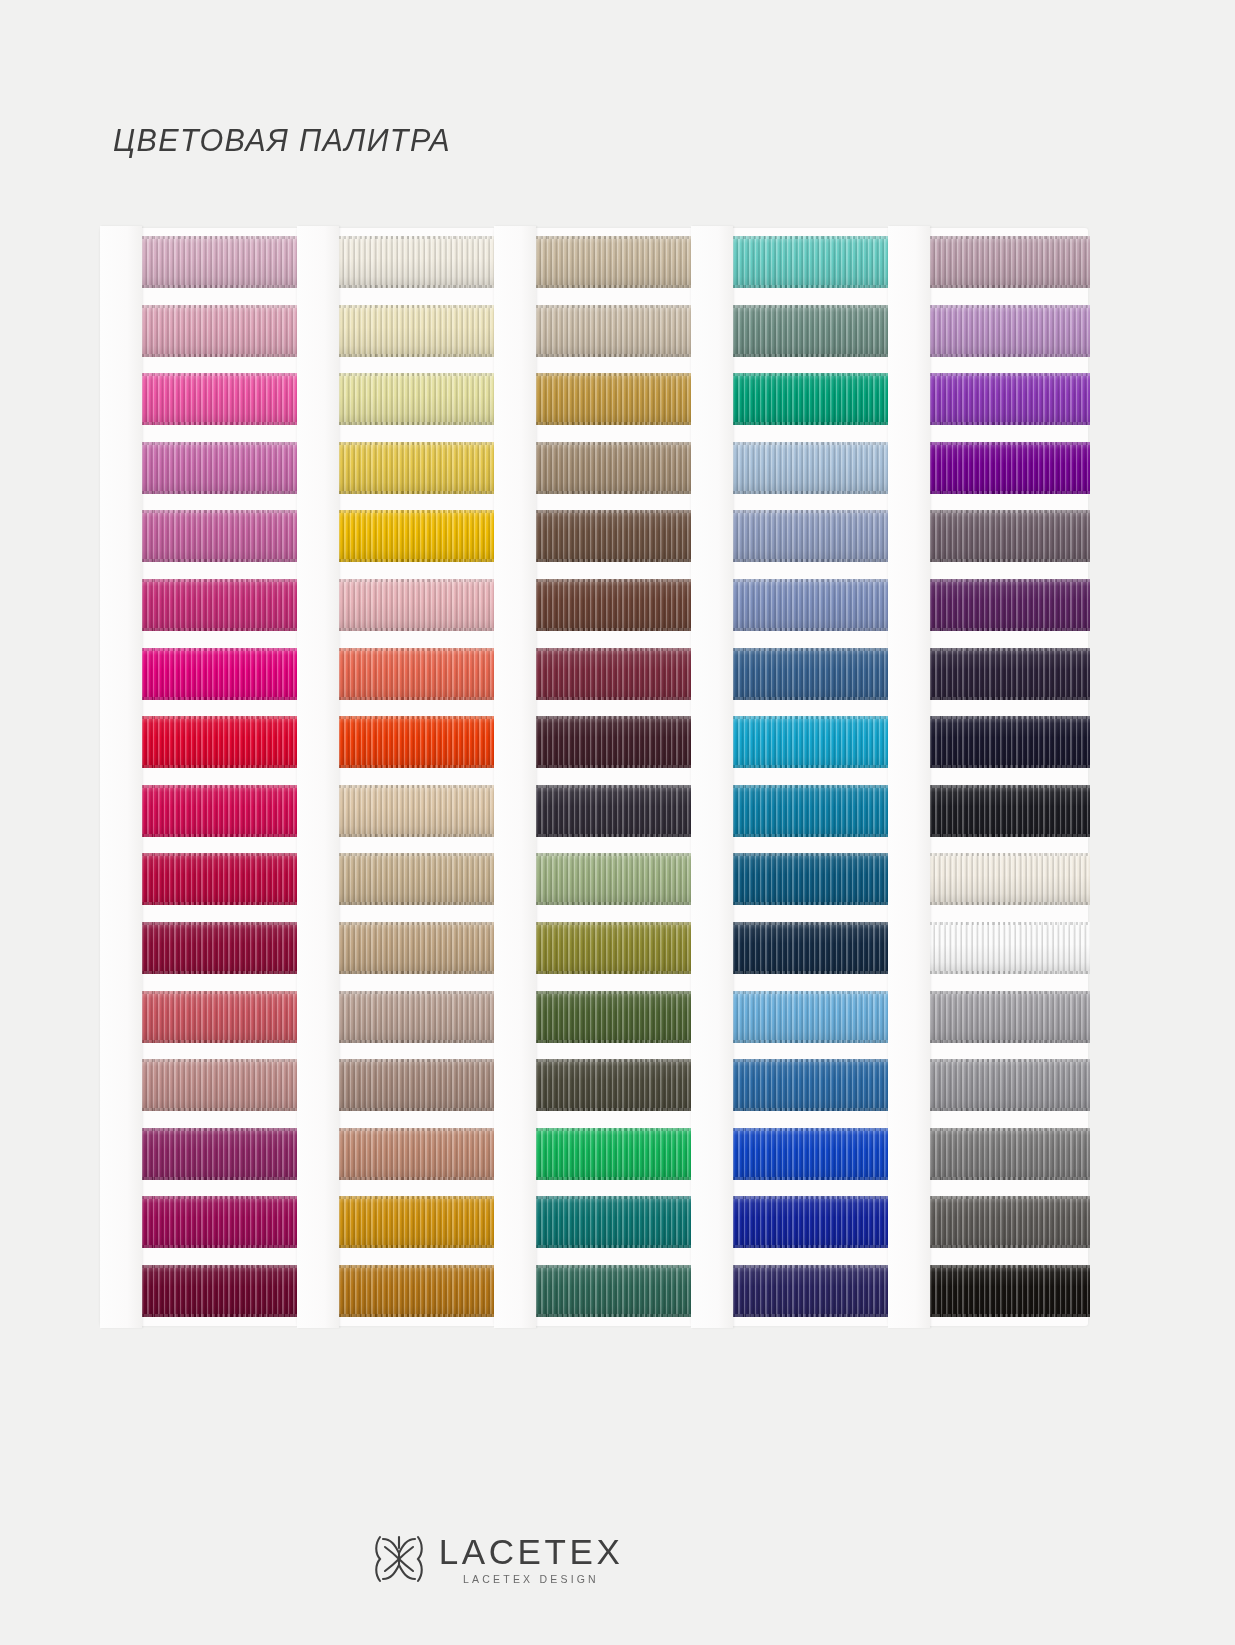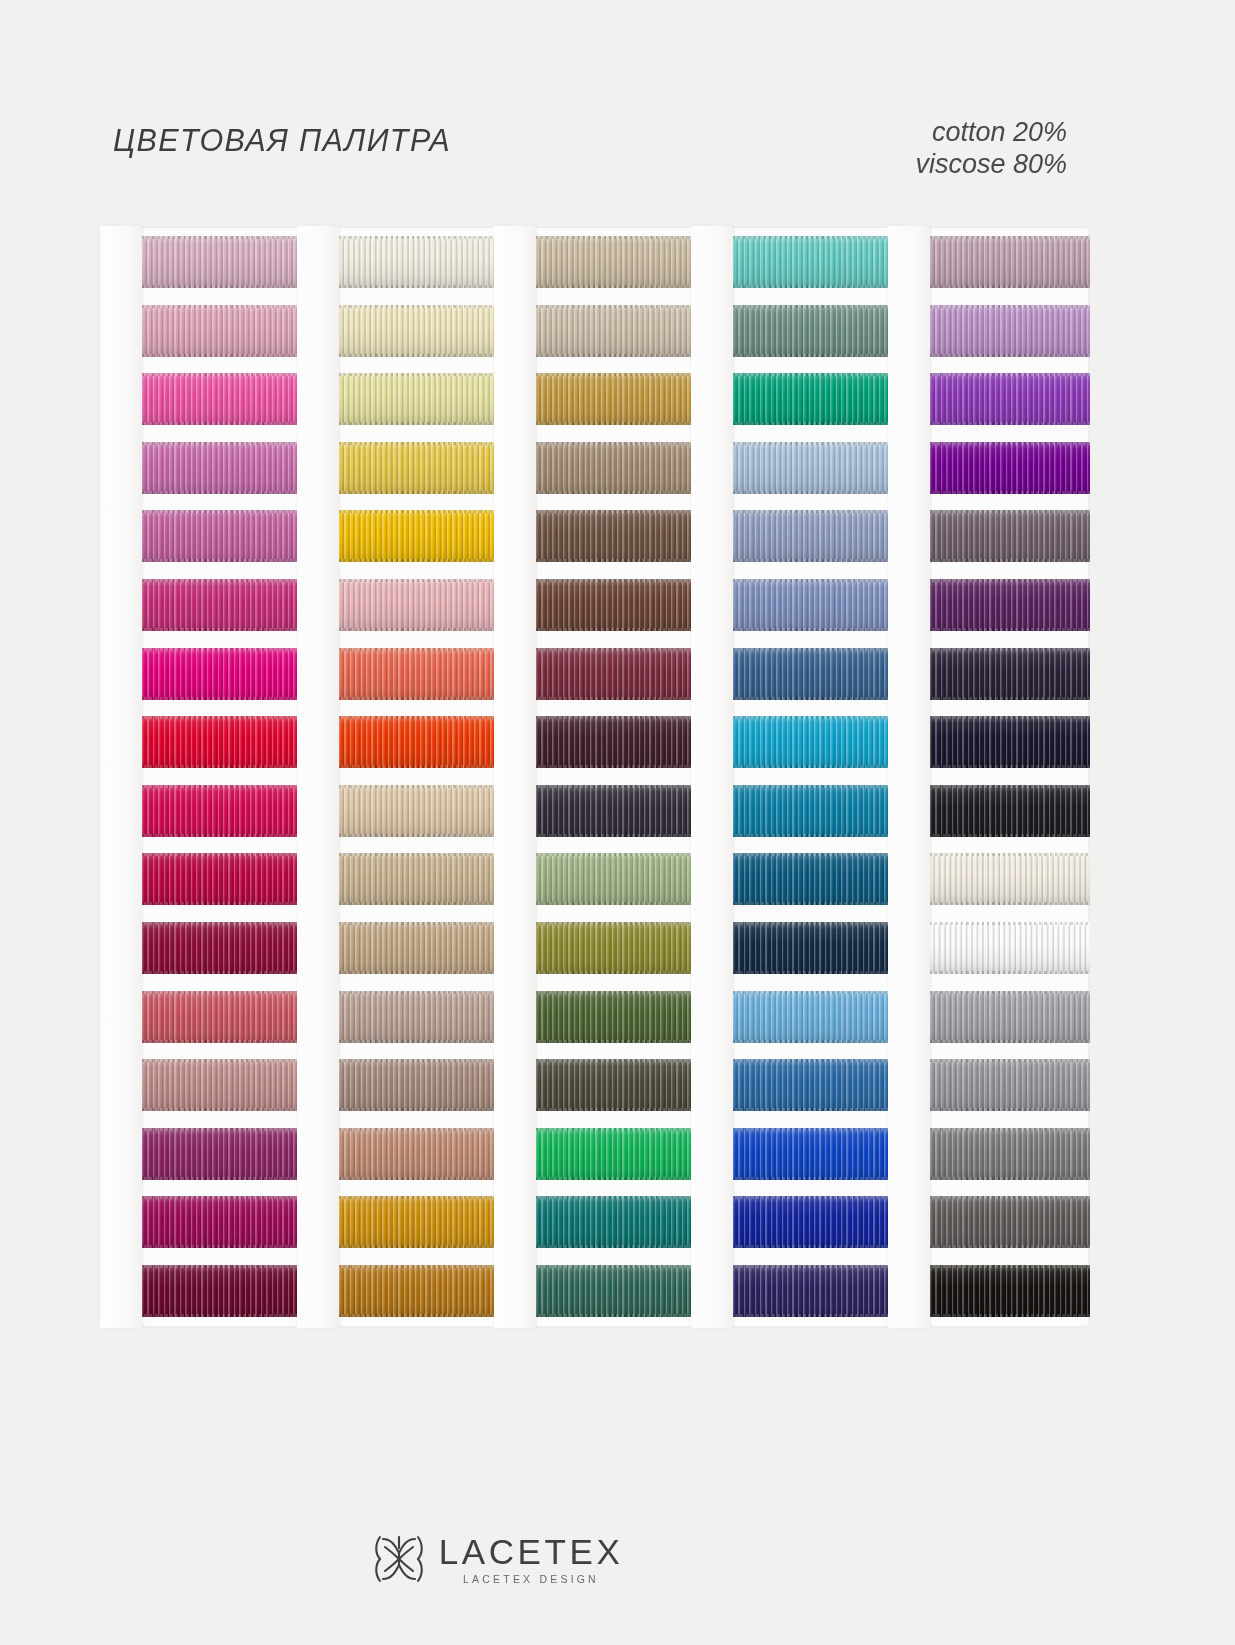--- a/index.html
+++ b/index.html
@@ -195,24 +195,20 @@
     display: block;
     margin-top: 5px;
     text-align: center;
   }
 </style>
 </head>
 <body>
 
 <div class="header">
   <div class="page-title">ЦВЕТОВАЯ ПАЛИТРА</div>
-  <div class="composition">
-    <span>cotton 20%</span>
-    <span>viscose 80%</span>
-  </div>
 </div>
 
 <div class="board" id="board">
     <div class="column" style="left: 100px;">
       <div class="card"></div>
       <div class="numstrip"></div>
       <div class="rows">
         <div class="row" style="top: 0px;">
           <div class="num">10</div>
           <div class="swatch">

